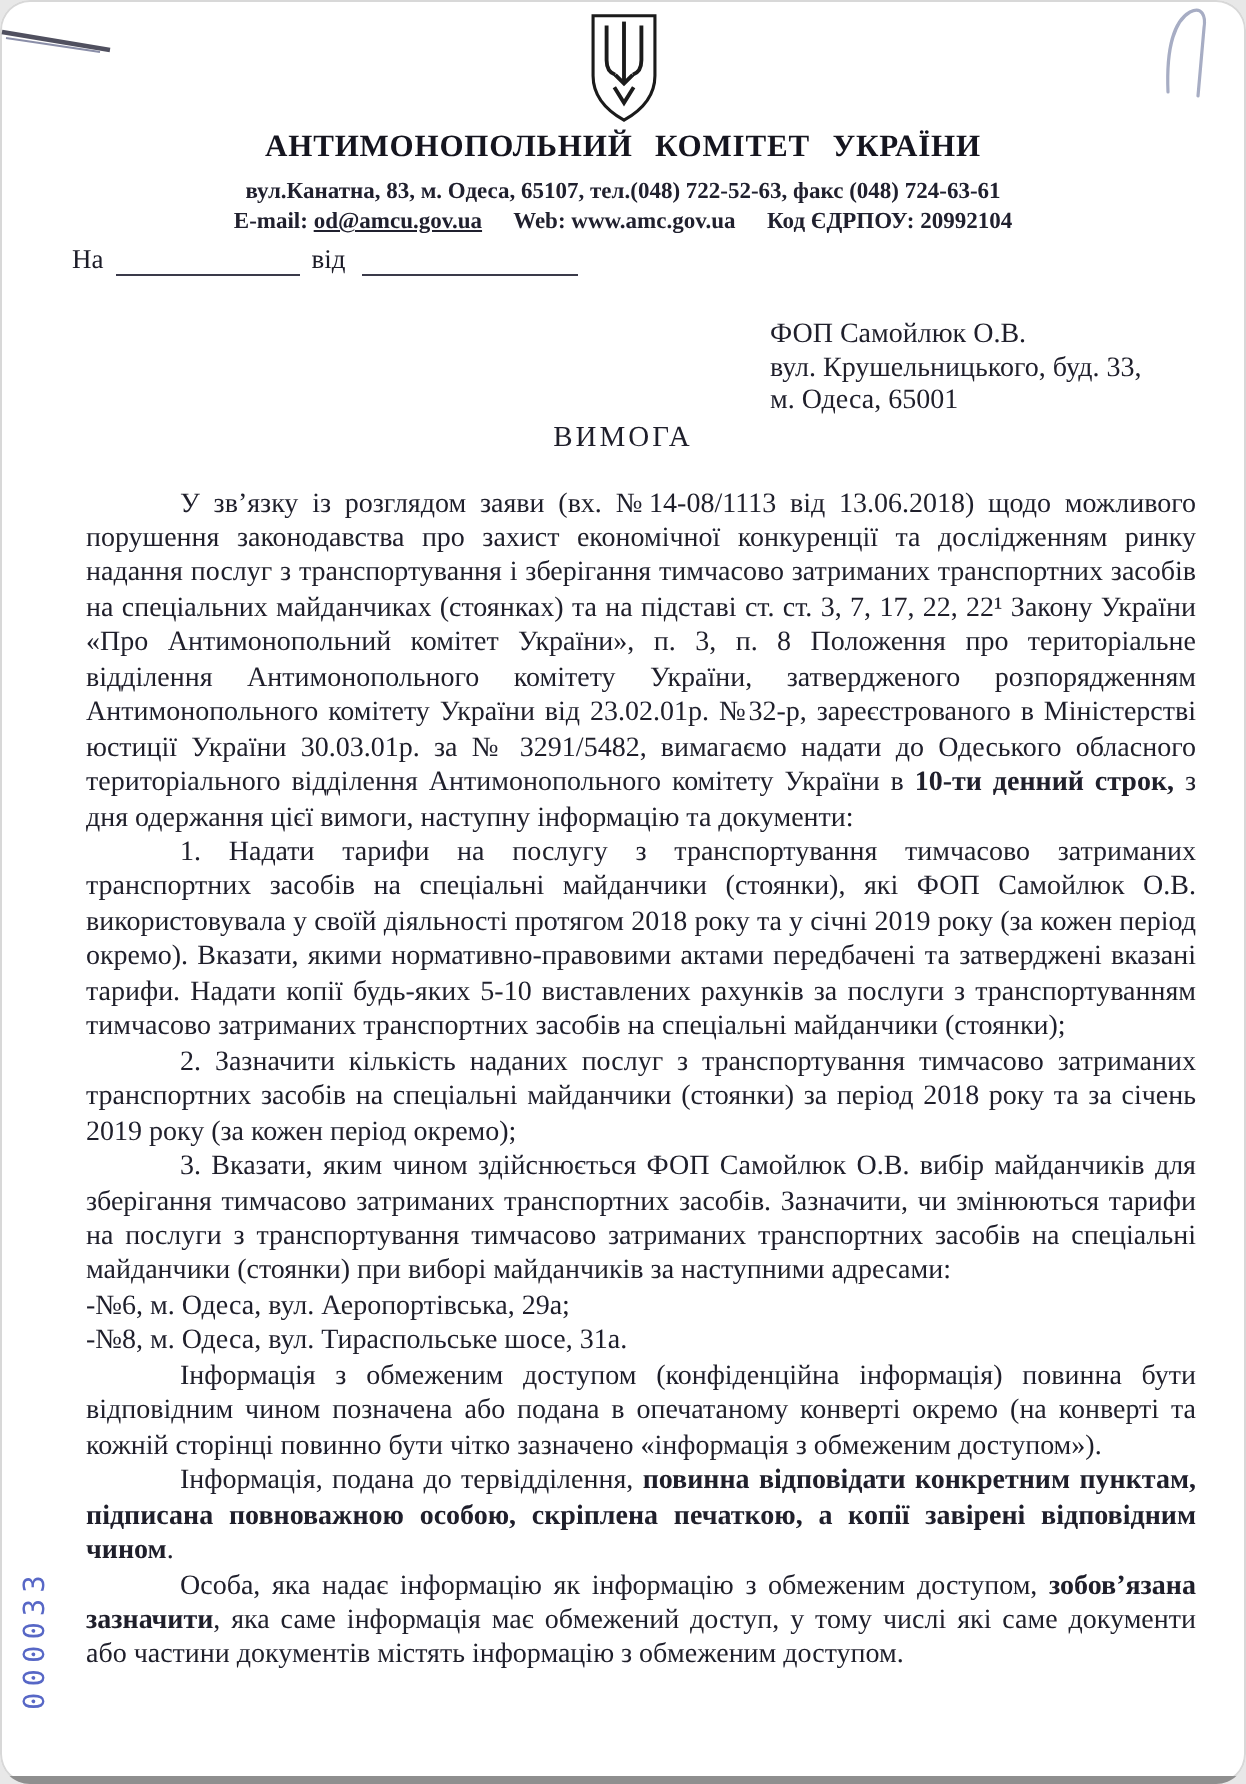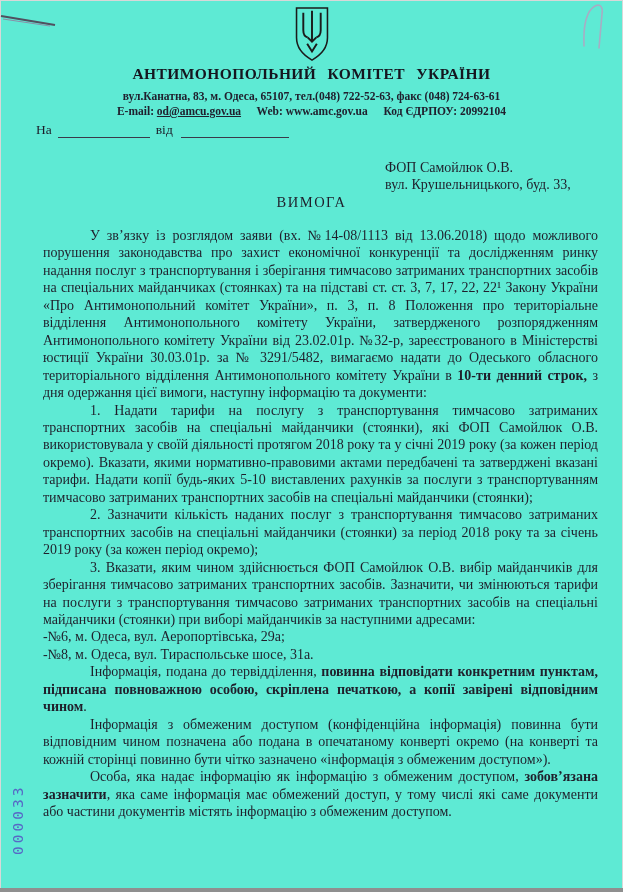--- a/index.html
+++ b/index.html
@@ -1,24 +1,25 @@
 <!DOCTYPE html>
 <html lang="uk"><head>
 <meta charset="utf-8">
 <style>
   html,body{margin:0;padding:0;background:#e8e8e8;}
   .page{
     position:relative;
     width:623px;height:892px;
     margin:0 auto;
-    background:#5eead4;
+    background:#ffffff;
     font-family:"Liberation Serif", serif;
     color:#1f1f2b;
     overflow:hidden;
     box-shadow:inset 0 0 0 1px #d8d8d8;
+    border-radius:15px;
   }
   
   .pen-mark-topleft{position:absolute;left:0;top:6px;width:62px;height:24px;}
   .hand-mark-topright{position:absolute;right:8px;top:2px;width:36px;height:50px;}
   .bottom-scan-edge{position:absolute;left:0;right:0;bottom:0;height:4px;background:#8f8f8f;}
   
   .emblem{width:44px;height:58px;margin:5px auto 0;display:block;}
   .org-name{
     text-align:center;font-weight:bold;font-size:15.5px;line-height:18px;
     letter-spacing:0.4px;word-spacing:7px;margin-top:2px;color:#15151f;
@@ -113,32 +114,33 @@
 
   <div class="ref-row">
     <div class="ref-right">
       <span>На</span><span class="blank blank-na"></span><span>від</span><span class="blank blank-vid"></span>
     </div>
   </div>
 
   <div class="recipient">
     <div>ФОП Самойлюк О.В.</div>
     <div>вул. Крушельницького, буд. 33,</div>
+    <div>м. Одеса, 65001</div>
   </div>
 
   <div class="doc-title">ВИМОГА</div>
 
   <div class="body-text">
       <p class="para indent"><span>У зв’язку із розглядом заяви (вх. №14-08/1113 від 13.06.2018) щодо можливого порушення законодавства про захист економічної конкуренції та дослідженням ринку надання послуг з транспортування і зберігання тимчасово затриманих транспортних засобів на спеціальних майданчиках (стоянках) та на підставі ст. ст. 3, 7, 17, 22, 22¹ Закону України «Про Антимонопольний комітет України», п. 3, п. 8 Положення про територіальне відділення Антимонопольного комітету України, затвердженого розпорядженням Антимонопольного комітету України від 23.02.01р. №32-р, зареєстрованого в Міністерстві юстиції України 30.03.01р. за № 3291/5482, вимагаємо надати до Одеського обласного територіального відділення Антимонопольного комітету України в </span><span class="b">10-ти денний строк,</span><span> з дня одержання цієї вимоги, наступну інформацію та документи:</span></p>
       <p class="para indent"><span>1. Надати тарифи на послугу з транспортування тимчасово затриманих транспортних засобів на спеціальні майданчики (стоянки), які ФОП Самойлюк О.В. використовувала у своїй діяльності протягом 2018 року та у січні 2019 року (за кожен період окремо). Вказати, якими нормативно-правовими актами передбачені та затверджені вказані тарифи. Надати копії будь-яких 5-10 виставлених рахунків за послуги з транспортуванням тимчасово затриманих транспортних засобів на спеціальні майданчики (стоянки);</span></p>
       <p class="para indent"><span>2. Зазначити кількість наданих послуг з транспортування тимчасово затриманих транспортних засобів на спеціальні майданчики (стоянки) за період 2018 року та за січень 2019 року (за кожен період окремо);</span></p>
       <p class="para indent"><span>3. Вказати, яким чином здійснюється ФОП Самойлюк О.В. вибір майданчиків для зберігання тимчасово затриманих транспортних засобів. Зазначити, чи змінюються тарифи на послуги з транспортування тимчасово затриманих транспортних засобів на спеціальні майданчики (стоянки)  при виборі майданчиків за наступними адресами:</span></p>
       <p class="para"><span>-№6, м. Одеса, вул. Аеропортівська, 29а;</span></p>
       <p class="para"><span>-№8, м. Одеса, вул. Тираспольське шосе, 31а.</span></p>
+      <p class="para indent"><span>Інформація з обмеженим доступом (конфіденційна інформація) повинна бути відповідним чином позначена або подана в опечатаному конверті окремо (на конверті та кожній сторінці повинно бути чітко зазначено «інформація з обмеженим доступом»).</span></p>
       <p class="para indent"><span>Інформація, подана до тервідділення, </span><span class="b">повинна відповідати конкретним пунктам, підписана повноважною особою, скріплена печаткою, а копії завірені відповідним чином</span><span>.</span></p>
-      <p class="para indent"><span>Інформація з обмеженим доступом (конфіденційна інформація) повинна бути відповідним чином позначена або подана в опечатаному конверті окремо (на конверті та кожній сторінці повинно бути чітко зазначено «інформація з обмеженим доступом»).</span></p>
       <p class="para indent"><span>Особа, яка надає інформацію як інформацію з обмеженим доступом, </span><span class="b">зобов’язана зазначити</span><span>, яка саме інформація має обмежений доступ, у тому числі які саме документи або частини документів містять інформацію з обмеженим доступом.</span></p>
     </div>
 
   <div class="stamp">000033</div>
 
   <div class="bottom-scan-edge"></div>
 </div>
 
 </body></html>

